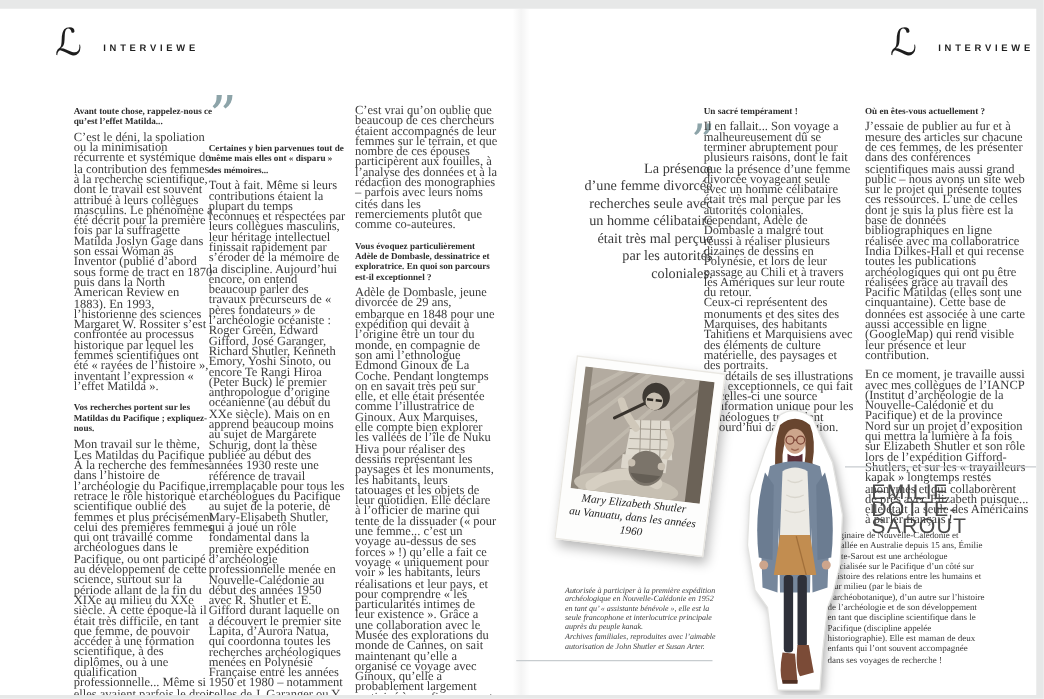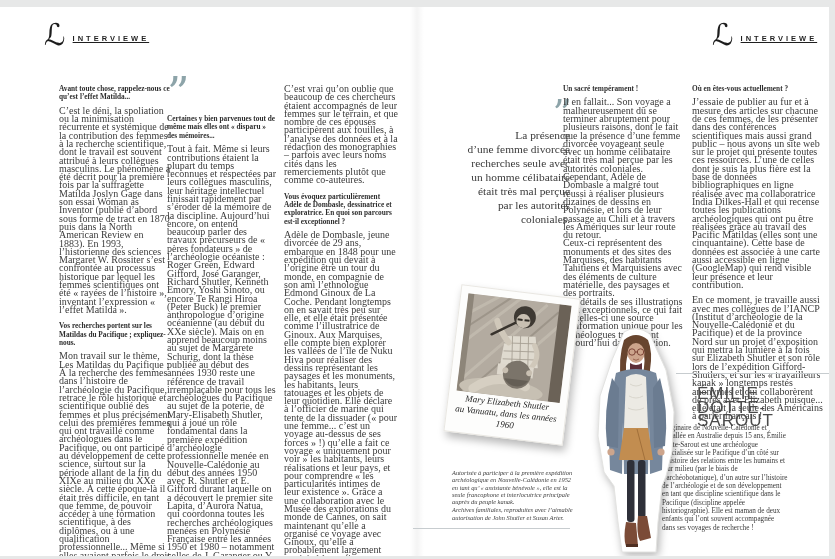--- a/index.html
+++ b/index.html
@@ -20,21 +20,21 @@
   }
   
   .logo{position:absolute;display:flex;align-items:center;}
   .logo .glyph{
     font-family:"DejaVu Sans","DejaVu Serif",serif;
     font-style:italic;font-size:30px;line-height:30px;color:#1d1d1d;
   }
   .logo .label{
     font-family:"Liberation Sans","DejaVu Sans",sans-serif;
     font-size:7.5px;letter-spacing:3px;color:#1f1f1f;font-weight:600;
-    margin-left:7px;margin-top:6px;text-decoration:underline;
+    margin-left:17px;margin-top:6px;
   }
   
   .col{position:absolute;color:#3b3b3b;}
   .qhead{
     font-weight:bold;color:#2e2e2e;
     font-size:7.3px;line-height:8.4px;margin:8px 0 5px 0;
   }
   .qhead:first-child{margin-top:0;}
   .body{
     font-size:10px;line-height:8.3px;text-align:left;

